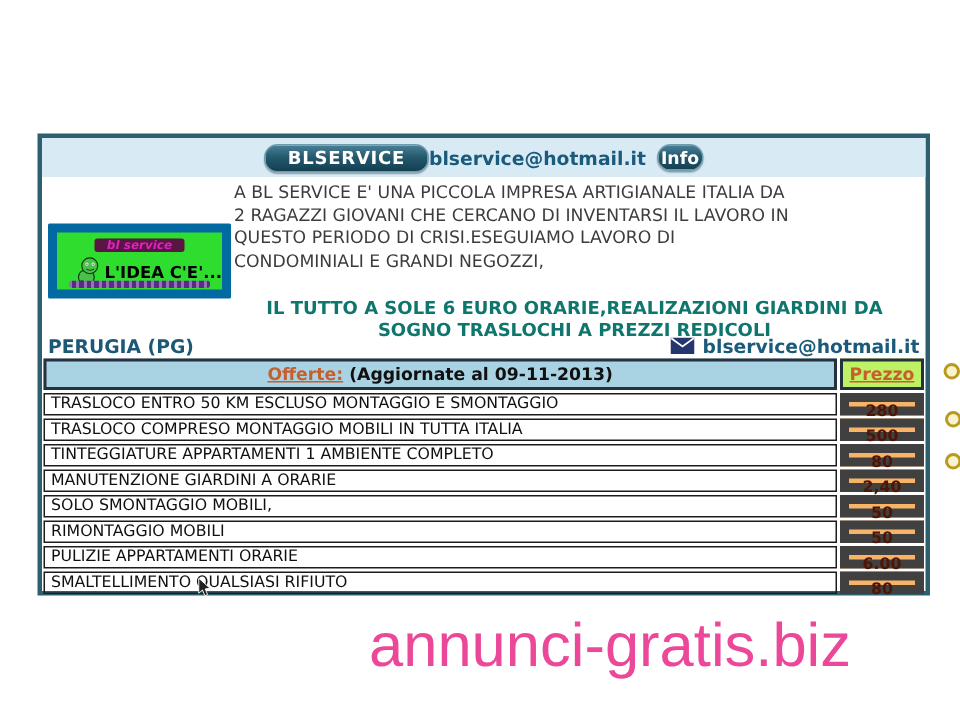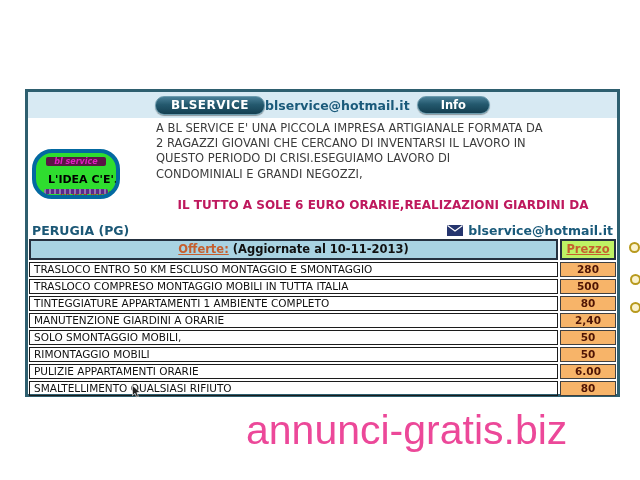--- a/index.html
+++ b/index.html
@@ -10,66 +10,66 @@
   
   .ad-box { position:absolute; left:25px; top:89px; width:595px; height:308px;
             border:3px solid #2e5f6f; background:#fff; }
 
   .ad-header { height:26px; background:#d8eaf3; display:flex; align-items:center;
                justify-content:center; padding:0 6px; }
   .btn { background:linear-gradient(180deg,#4a8097 0%, #24596e 45%, #143f51 100%);
          color:#fff; font-weight:bold; border-radius:9px; border:1px solid #6d9cae;
          box-shadow:0 1px 1px rgba(0,0,0,.35); text-align:center; cursor:pointer; }
   .title-btn { width:110px; height:19px; font-size:12px; line-height:17px; letter-spacing:.5px; }
-  .info-btn  { padding:0 23px; height:18px; font-size:11.5px; line-height:16px; }
+  .info-btn  { padding:0 2px; height:18px; font-size:11.5px; line-height:16px; }
   .header-right { display:flex; align-items:center; }
   .header-email { color:#1a5a7a; font-weight:bold; font-size:12.5px; margin-right:7px; cursor:pointer; }
 
   .ad-body { position:relative; height:276px; }
 
   
-  .logo { position:absolute; left:4px; top:31px; width:88px; height:50px;
-          background:#2fdd2f; border:4px solid #0369a1; border-radius:20px; overflow:hidden; }
+  .logo { position:absolute; left:4px; top:31px; width:122px; height:50px;
+          background:#2fdd2f; border:6px solid #0369a1; border-radius:1px; overflow:hidden; }
   .logo-top { text-align:center; margin-top:1px; line-height:9px; }
   .logo-top span { display:inline-block; background:#5a1545; color:#e020c0; font-size:8px;
                    font-weight:bold; font-style:italic; padding:0 8px; border-radius:2px; }
   .logo-mid { display:flex; align-items:center; padding-left:1px; margin-top:-1px;margin-left:11px; }
   .logo-main { color:#000; font-weight:bold; font-size:11px; white-space:nowrap; }
   .logo-sub { color:#cc1133; font-size:6.5px; font-weight:bold; text-align:center;
               margin-left:22px; margin-top:-3px; letter-spacing:.4px; white-space:nowrap; }
   .logo-strip { position:absolute; bottom:1px; left:8px; right:8px; height:5px;
                 background:#5a2a8a; border-radius:2px;
                 background-image:repeating-linear-gradient(90deg, rgba(255,255,255,.35) 0 2px, transparent 2px 5px); }
 
   
   .desc { position:absolute; left:128px; top:3px; width:462px; color:#3c3c3c; font-size:11.5px; }
   .desc div { line-height:15.2px; white-space:nowrap; }
   .highlight { position:absolute; left:124px; top:80px; width:462px; text-align:center;
-               color:#be185d; font-weight:bold; font-size:12px; }
+               color:#0f766e; font-weight:bold; font-size:12px; }
   .highlight div { line-height:15px; white-space:nowrap; }
 
   .ad-footer { position:absolute; left:4px; right:4px; top:104px; height:17px;
                display:flex; justify-content:space-between; align-items:center;gap:14px; }
   .location { color:#1c5876; font-weight:bold; font-size:12.5px; }
   .contact { display:flex; align-items:center; gap:5px; color:#1a5a7a; font-weight:bold;
              font-size:12.5px; cursor:pointer; }
 
   
   .offers { position:absolute; left:1px; right:1px; top:121px; }
   .offers-header { display:flex; gap:2px; margin-bottom:2px; }
   .oh-left { flex:1; background:#a9d3e2; border:2px solid #25313f; height:21px;
              text-align:center; font-size:11.5px; line-height:16px; }
   .oh-right { width:56px; background:#bef264; border:2px solid #25313f; height:21px;
               text-align:center; font-size:11.5px; line-height:16px; }
   .link-orange { color:#c65f2e; font-weight:bold; text-decoration:underline; cursor:pointer; }
   .updated { color:#101010; font-weight:bold; }
   .offer-row { display:flex; gap:2px; margin-bottom:2px; height:15px; }
   .or-service { flex:1; border:1px solid #1c1c1c; font-size:10.5px; line-height:12.5px;
                 padding-left:4px; color:#101010; white-space:nowrap; overflow:hidden; }
-  .or-price { width:56px; border:1px solid #404040; background:#f7b469; color:#4f1404;
+  .or-price { width:56px; border:6px solid #404040; background:#f7b469; color:#4f1404;
               font-weight:bold; font-size:10.5px; line-height:12.5px; text-align:center; }
 
   
   .watermark { position:absolute; left:246px; top:407px; font-family:"Liberation Sans", sans-serif;
                font-size:41px; color:#ec4899; white-space:nowrap; }
 
   
   .edge-icon { position:absolute; width:11px; height:11px; border:2px solid #b89a1e;
                border-radius:50%; background:#fbf3cf; }
   .edge-icon.e1 { left:629px; top:242px; }
@@ -110,45 +110,46 @@
             <path d="M10 12 q3 2 7 0" stroke="#0a3a0a" stroke-width="0.8" fill="none"></path>
             <circle cx="6" cy="23" r="1.2" fill="#0a3a0a"></circle>
           </svg>
           <span class="logo-main">L'IDEA C'E'...</span>
         </div>
         <div class="logo-sub">Società Multiservizi</div>
         <div class="logo-strip"></div>
       </div>
 
       <div class="desc">
-        <div>A BL SERVICE E' UNA PICCOLA IMPRESA ARTIGIANALE FORMATA DA</div>
+        <div>A BL SERVICE E' UNA PICCOLA IMPRESA ARTIGIANALE ITALIA DA</div>
         <div>2 RAGAZZI GIOVANI CHE CERCANO DI INVENTARSI IL LAVORO IN</div>
         <div>QUESTO PERIODO DI CRISI.ESEGUIAMO LAVORO DI</div>
         <div>CONDOMINIALI E GRANDI NEGOZZI,</div>
       </div>
 
       <div class="highlight">
         <div>IL TUTTO A SOLE 6 EURO ORARIE,REALIZAZIONI GIARDINI DA</div>
+        <div>SOGNO TRASLOCHI A PREZZI REDICOLI</div>
       </div>
 
       <div class="ad-footer">
         <span class="location">PERUGIA (PG)</span>
         <span class="contact">
           <svg width="16" height="11" viewBox="0 0 16 11">
             <rect x="0.5" y="0.5" width="15" height="10" fill="#25356e" stroke="#25356e"></rect>
             <path d="M0.5 0.5 L8 6 L15.5 0.5" stroke="#ffffff" stroke-width="1.2" fill="none"></path>
           </svg>
           <span>blservice@hotmail.it</span>
         </span>
       </div>
 
       <div class="offers">
         <div class="offers-header">
           <div class="oh-left">
-            <span class="link-orange">Offerte:</span><span class="updated"> (Aggiornate al 10-11-2013)</span>
+            <span class="link-orange">Offerte:</span><span class="updated"> (Aggiornate al 09-11-2013)</span>
           </div>
           <div class="oh-right">
             <span class="link-orange">Prezzo</span>
           </div>
         </div>
 
         <div class="offer-row">
           <div class="or-service">TRASLOCO ENTRO 50 KM ESCLUSO MONTAGGIO E SMONTAGGIO</div>
           <div class="or-price">280</div>
         </div>

